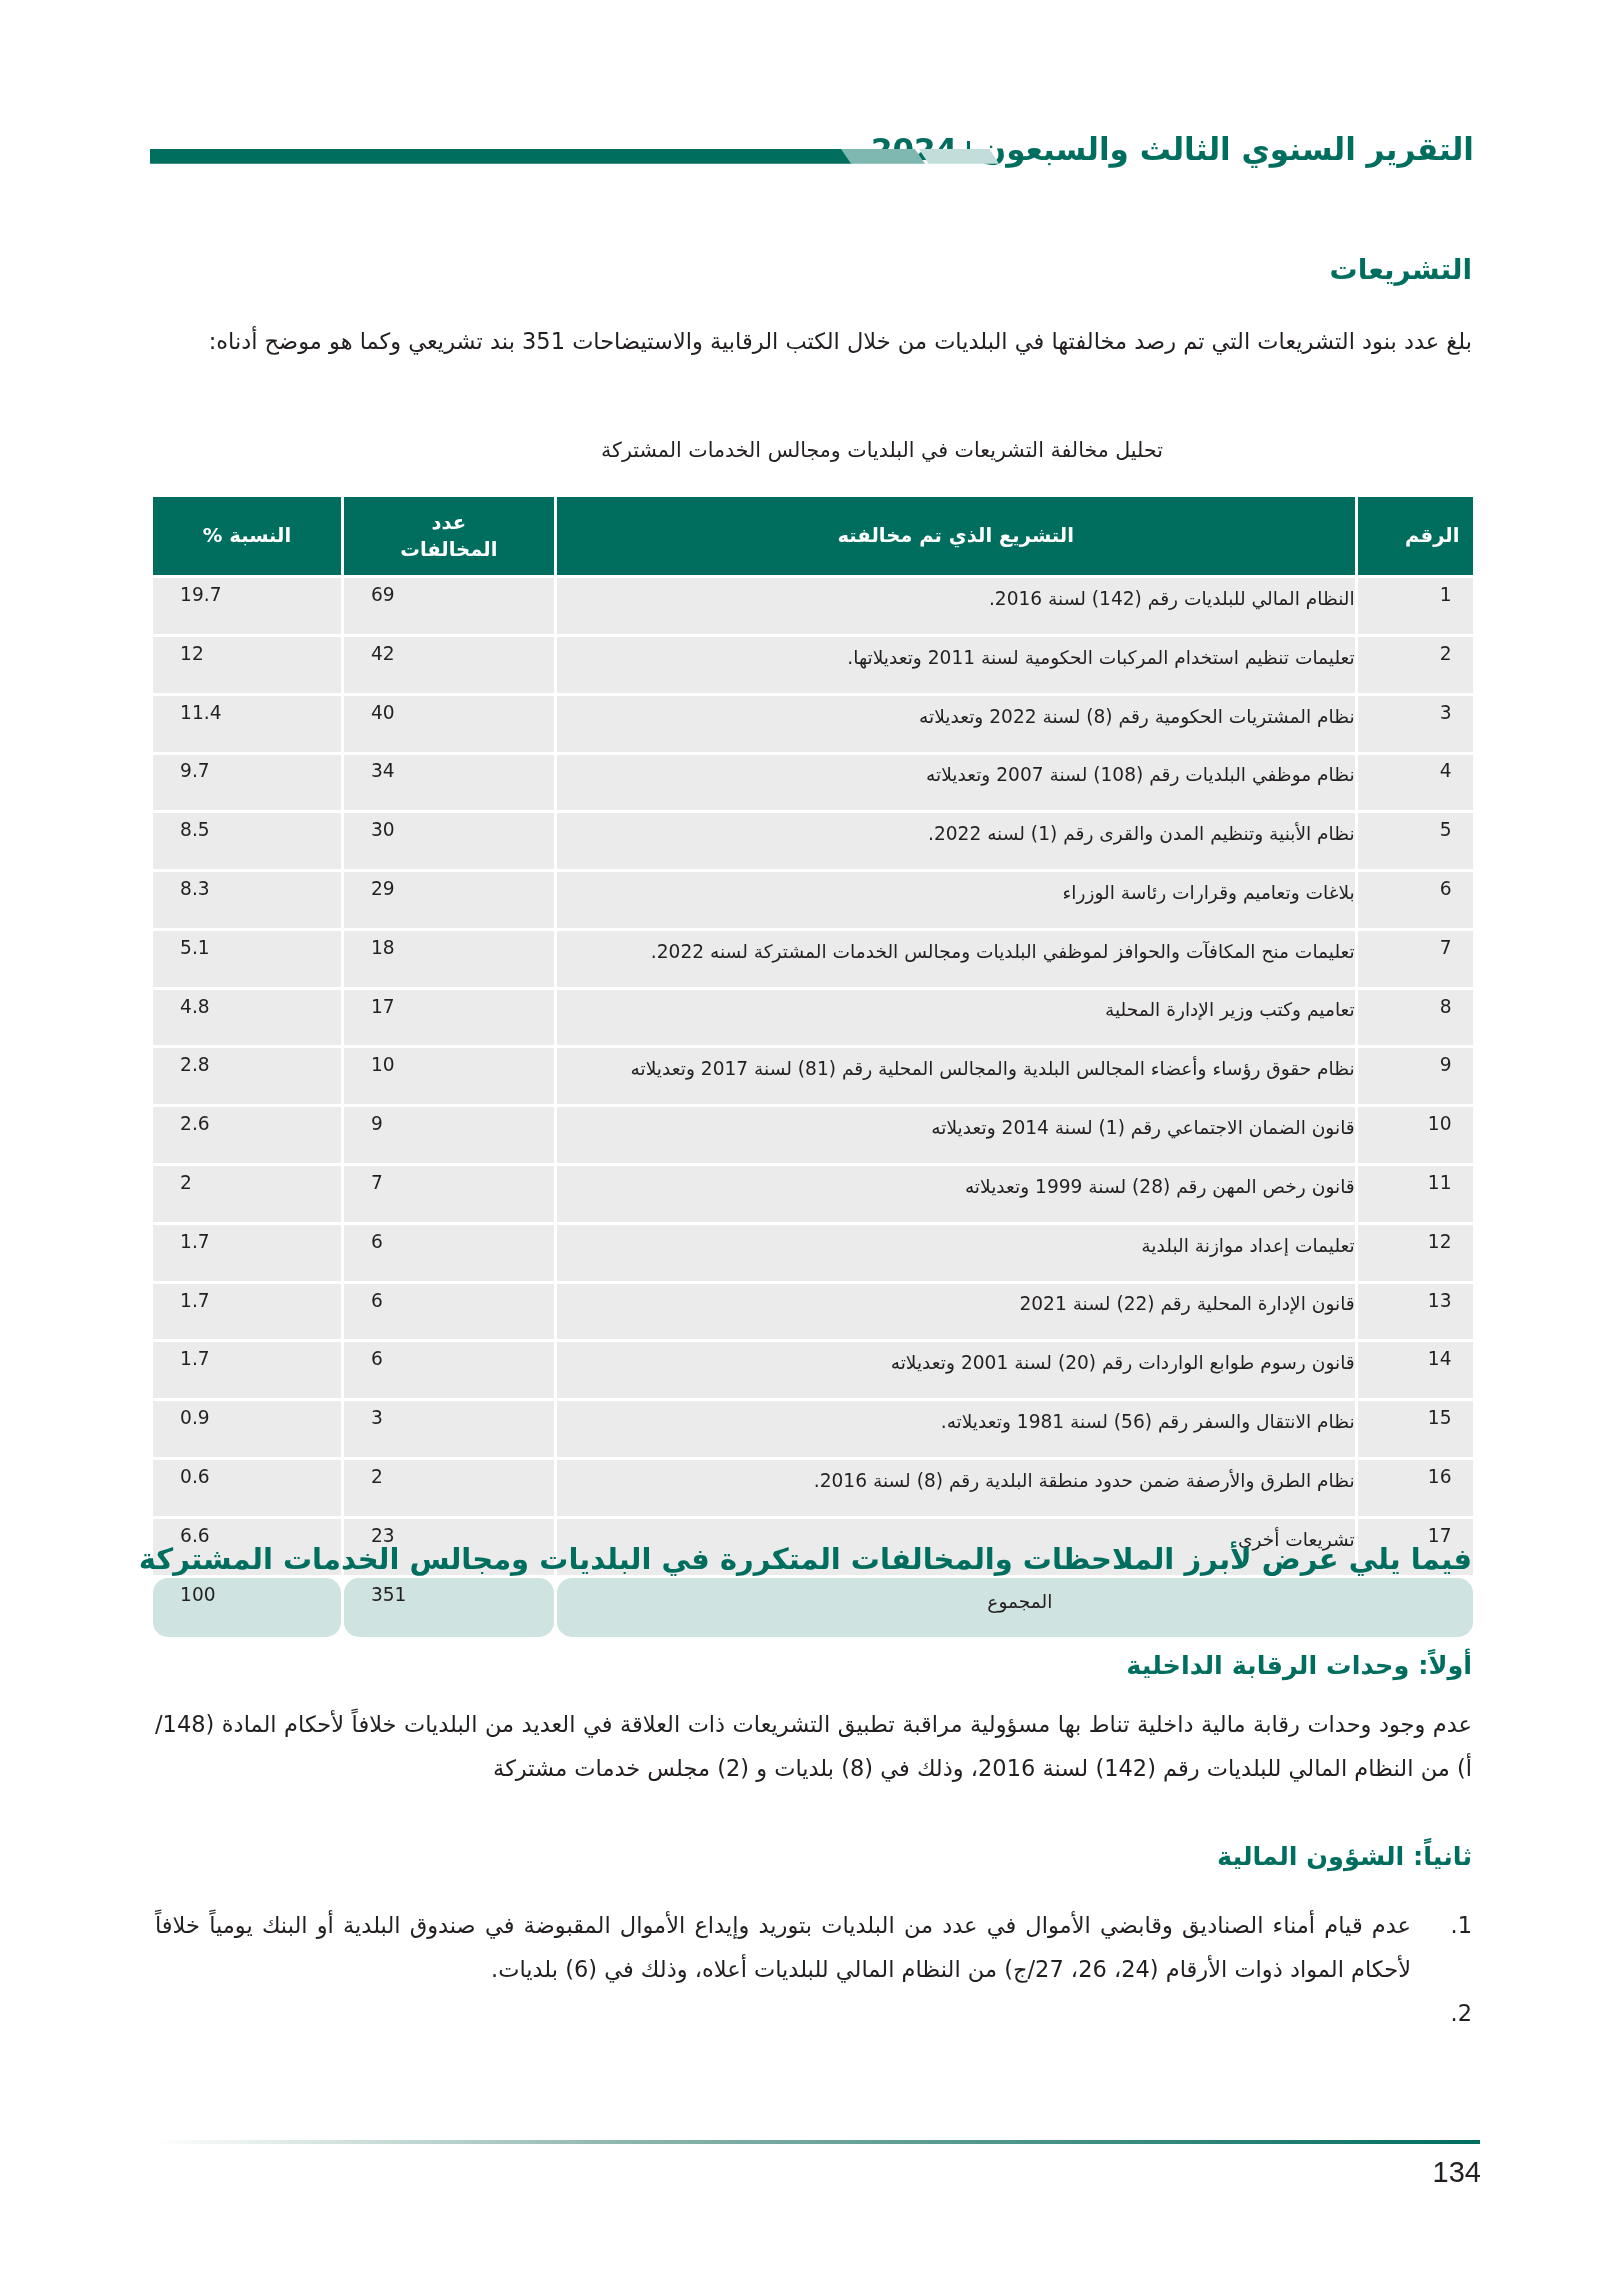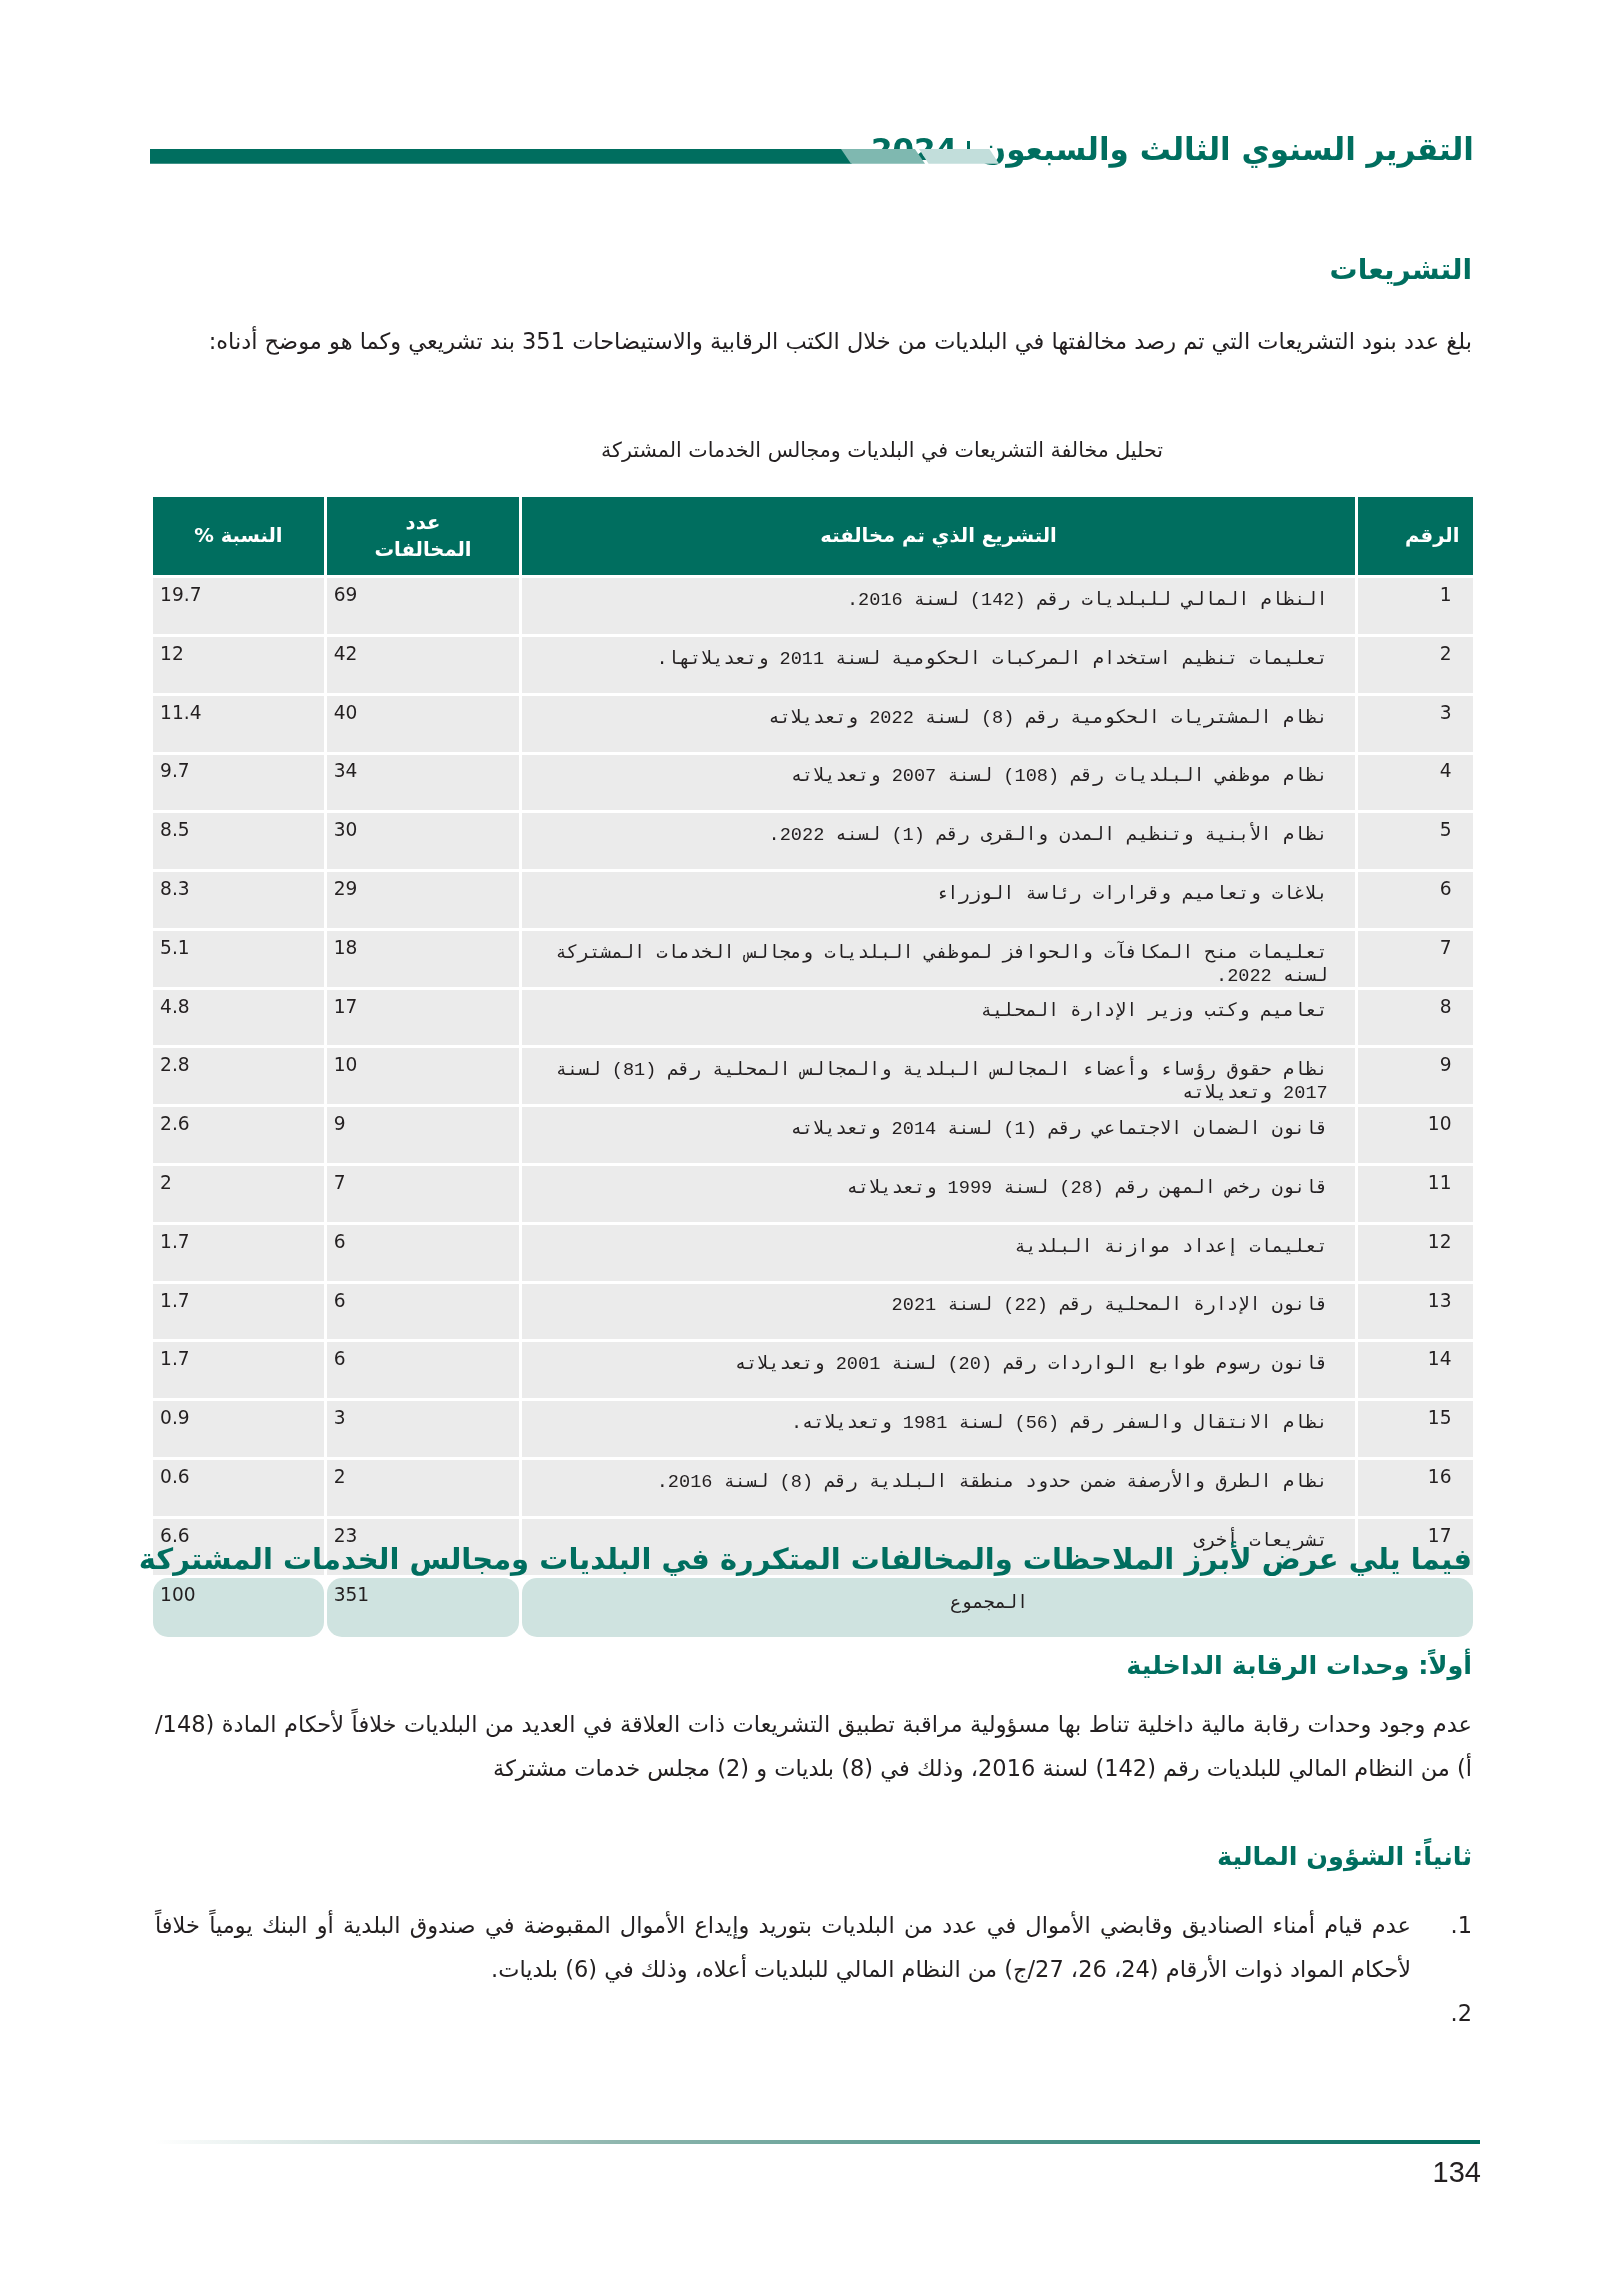--- a/index.html
+++ b/index.html
@@ -117,22 +117,22 @@
     }
     .col-num { width: 84px; }
     .col-law { width: auto; }
     .col-count { width: 173px; }
     .col-pct { width: 151px; }
     .data-table th.col-num { text-align: right; padding-right: 13.7px; }
     .data-table th.col-law { text-align: center; }
     .data-table th.col-count { text-align: center; }
     .data-table th.col-pct { text-align: center; }
     .data-table td.col-num { text-align: right; padding-right: 21.6px; }
-    .data-table td.col-law { text-align: right; padding-right: 27px; padding-top: 9.8px; font-family: Liberation Mono, monospace; }
-    .data-table td.col-count, .data-table td.col-pct { text-align: left; padding-left: 7px; }
+    .data-table td.col-law { text-align: right; padding-right: 0; padding-top: 9.8px; }
+    .data-table td.col-count, .data-table td.col-pct { text-align: left; padding-left: 27px; }
     .data-table tr.total td { background: #cfe3e0; border-radius: 15px; }
     .data-table tr.total td.col-law { text-align: center; padding-top: 13.7px; }
 
     
     .findings-heading {
       right: 149px;
       top: 1542px;
       font-size: 29px;
       font-weight: bold;
       color: #006e5f;

